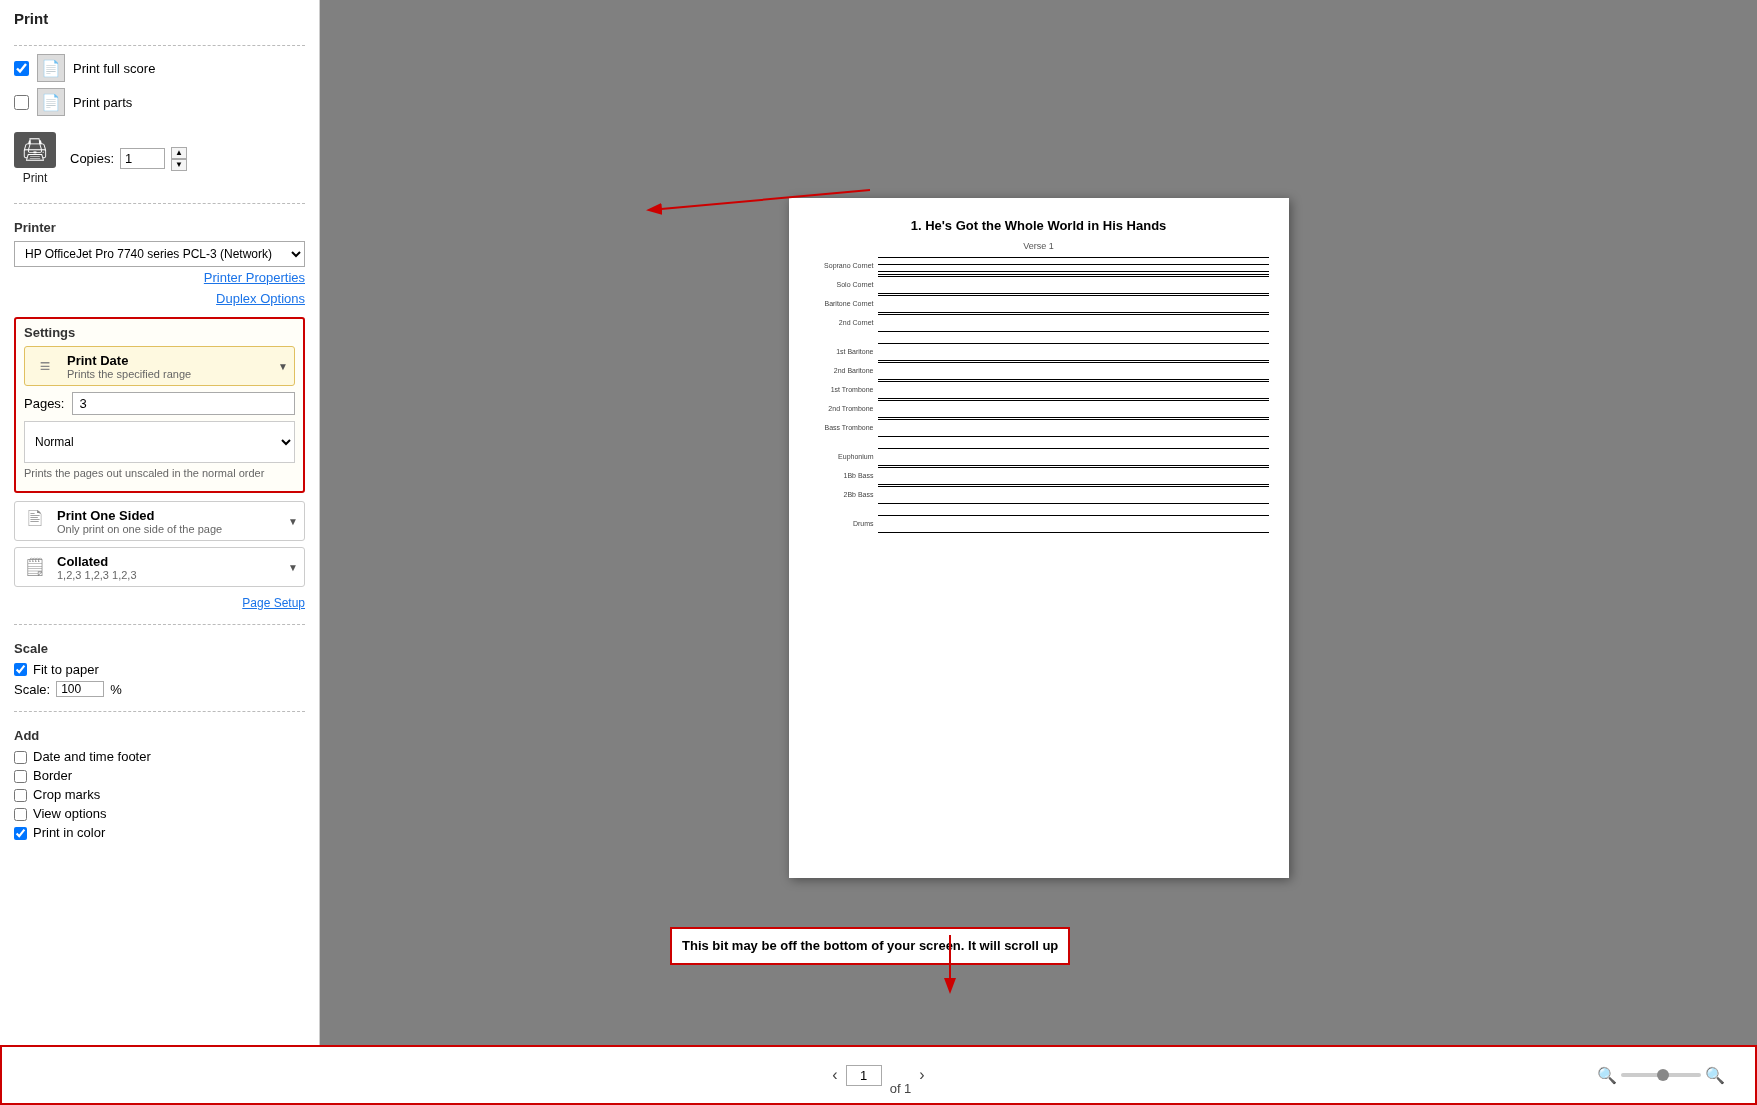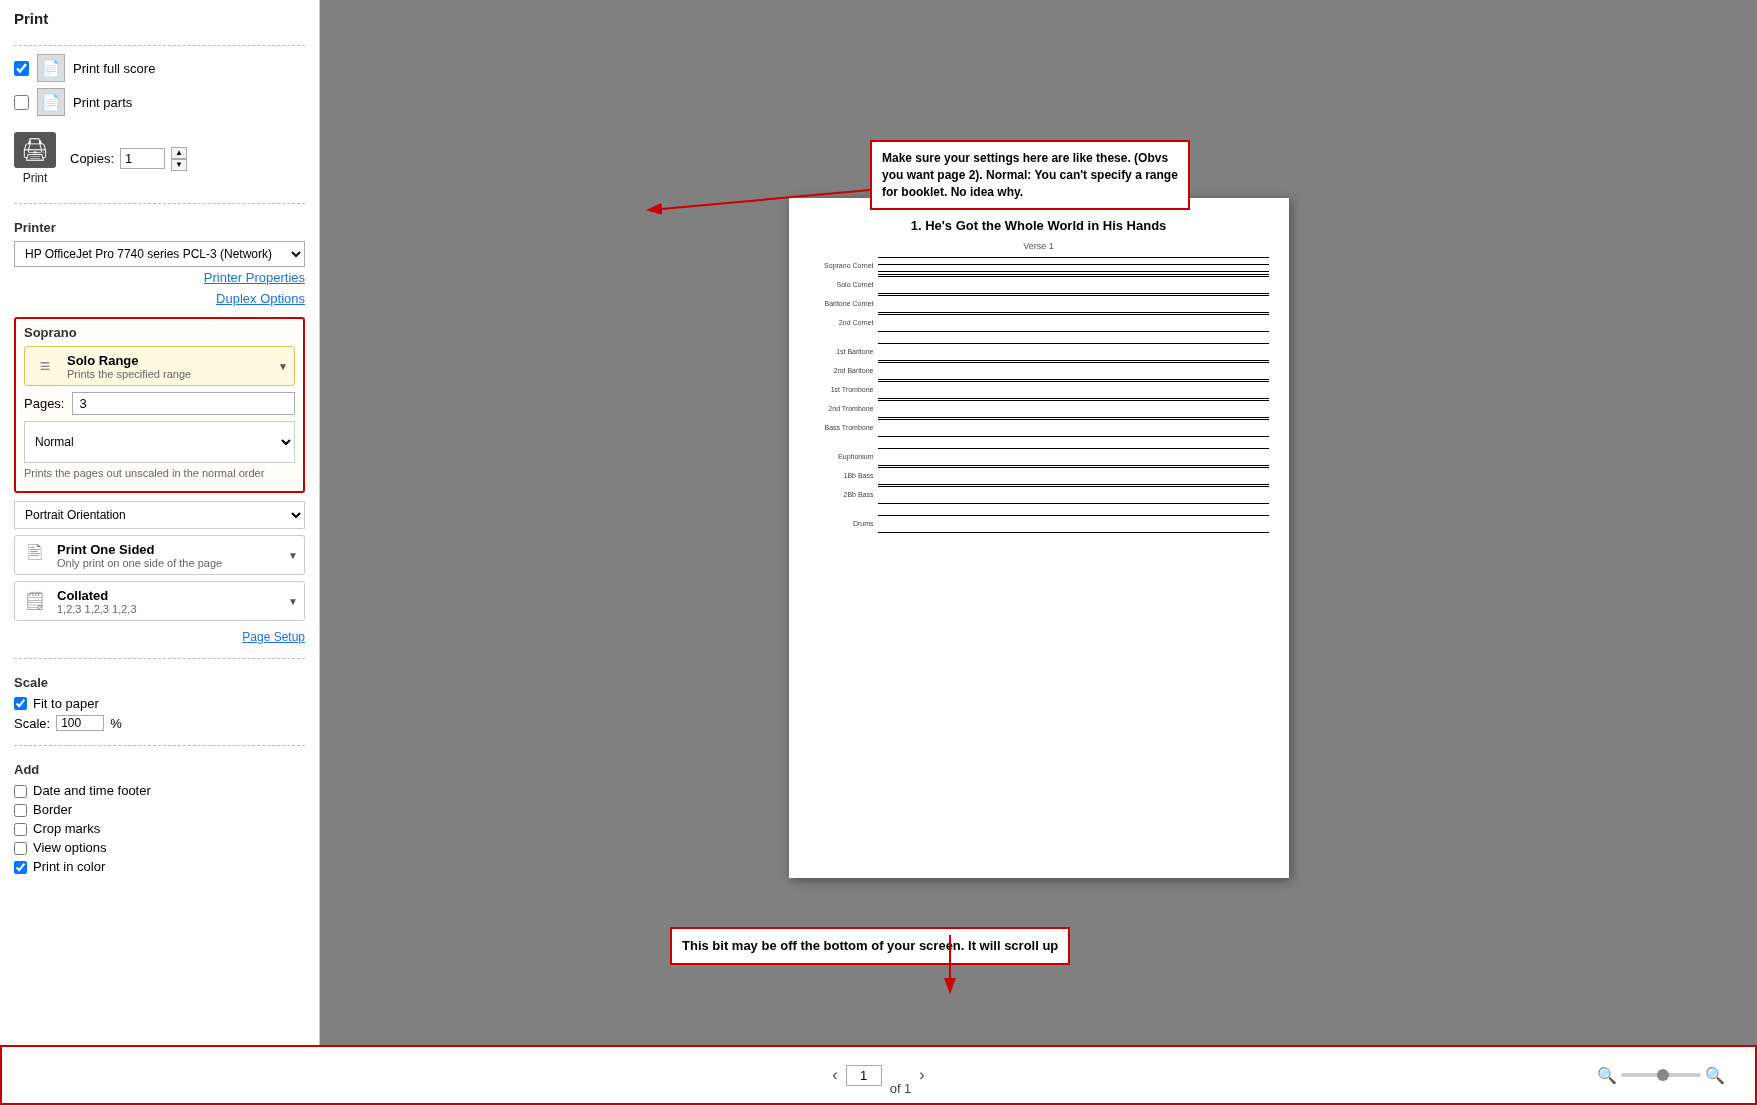--- a/index.html
+++ b/index.html
@@ -410,48 +410,45 @@
       <option>HP OfficeJet Pro 7740 series PCL-3 (Network)</option>
     </select>
     <div class="link-row">
       <a>Printer Properties</a>
     </div>
     <div class="link-row">
       <a>Duplex Options</a>
     </div>
 
     <div class="settings-box">
-      <div class="settings-label">Soprano</div>
+      <div class="settings-label">Settings</div>
 
       
       <div class="setting-item">
         <div class="setting-item-icon">≡</div>
         <div class="setting-item-text">
-          <div class="setting-item-title">Solo Range</div>
+          <div class="setting-item-title">Print Date</div>
           <div class="setting-item-desc">Prints the specified range</div>
         </div>
         <div class="setting-item-arrow">▼</div>
       </div>
 
       
       <div class="pages-row">
         <span class="pages-label">Pages:</span>
         <input class="pages-input" type="text" value="3" style="">
       </div>
 
       
       <select class="normal-dropdown">
         <option>Normal</option>
       </select>
       <div class="normal-desc">Prints the pages out unscaled in the normal order</div>
     </div>
 
-    <select class="dropdown-setting">
-      <option>Portrait Orientation</option>
-    </select>
 
     <div class="setting-item-plain">
       <div class="setting-item-plain-icon">🖹</div>
       <div>
         <div class="setting-item-title">Print One Sided</div>
         <div class="setting-item-desc">Only print on one side of the page</div>
       </div>
       <div class="setting-item-arrow">▼</div>
     </div>
 
@@ -564,23 +561,20 @@
           <div class="stave-bars" style="height:18px;"></div>
         </div>
         <div style="height:10px;"></div>
         <div class="stave-line">
           <div class="stave-label">Drums</div>
           <div class="stave-bars" style="height:18px;"></div>
         </div>
       </div>
     </div>
 
-    <div class="annotation-box" style="top: 140px; left: 550px; max-width: 320px;">
-      <span>Make sure your settings here are like these. (Obvs you want page 2). Normal: You can't specify a range for booklet. No idea why.</span>
-    </div>
 
     <svg style="position:absolute; top:130px; left:320px; pointer-events:none; z-index:12;" width="250" height="120">
       <line x1="230" y1="60" x2="10" y2="80" stroke="#c00" stroke-width="2" marker-end="url(#arrowhead)"></line>
       <defs>
         <marker id="arrowhead" markerWidth="8" markerHeight="6" refX="6" refY="3" orient="auto">
           <polygon points="0 0, 8 3, 0 6" fill="#c00"></polygon>
         </marker>
       </defs>
     </svg>
 

